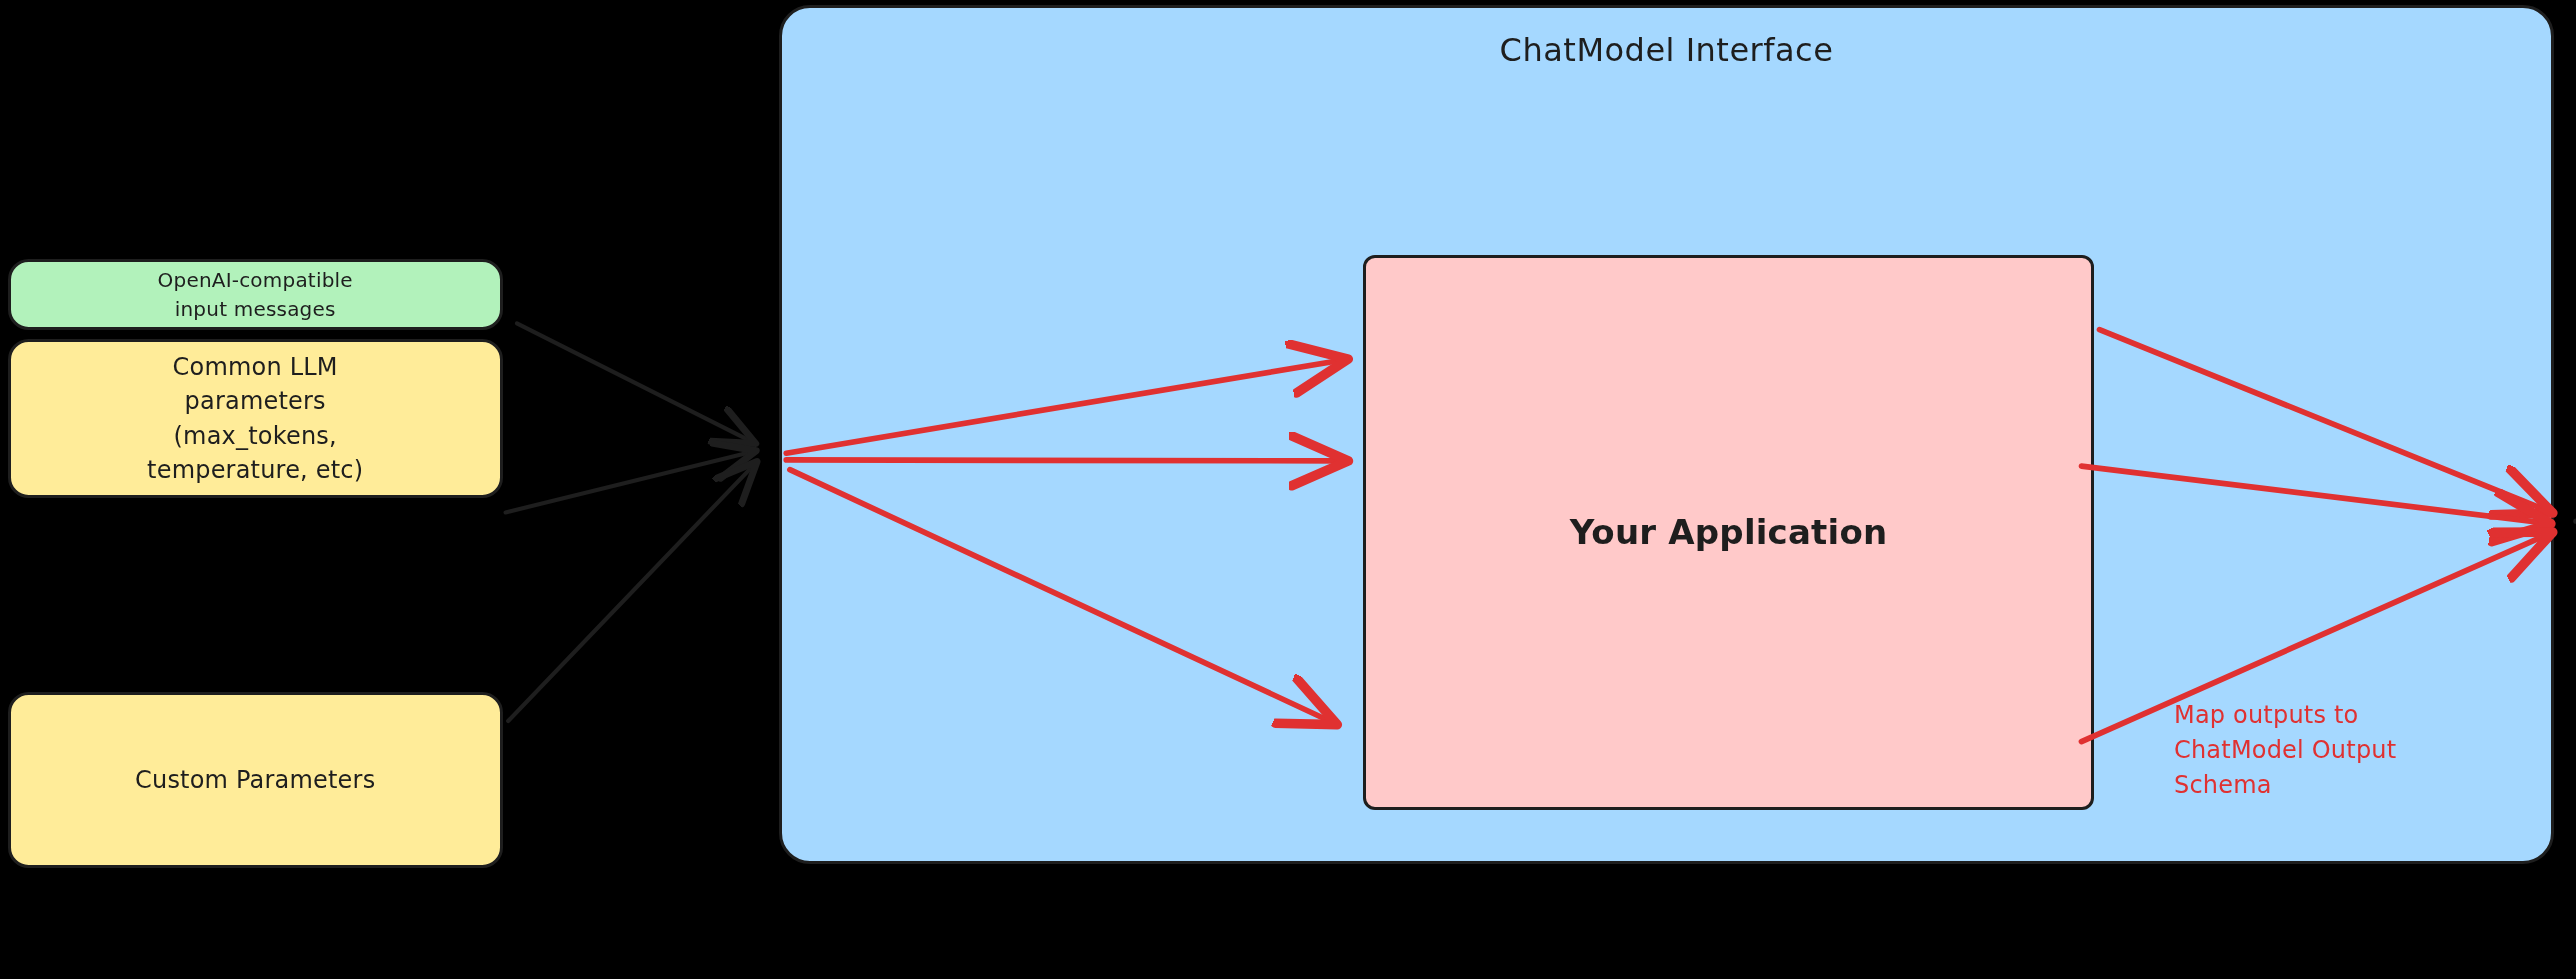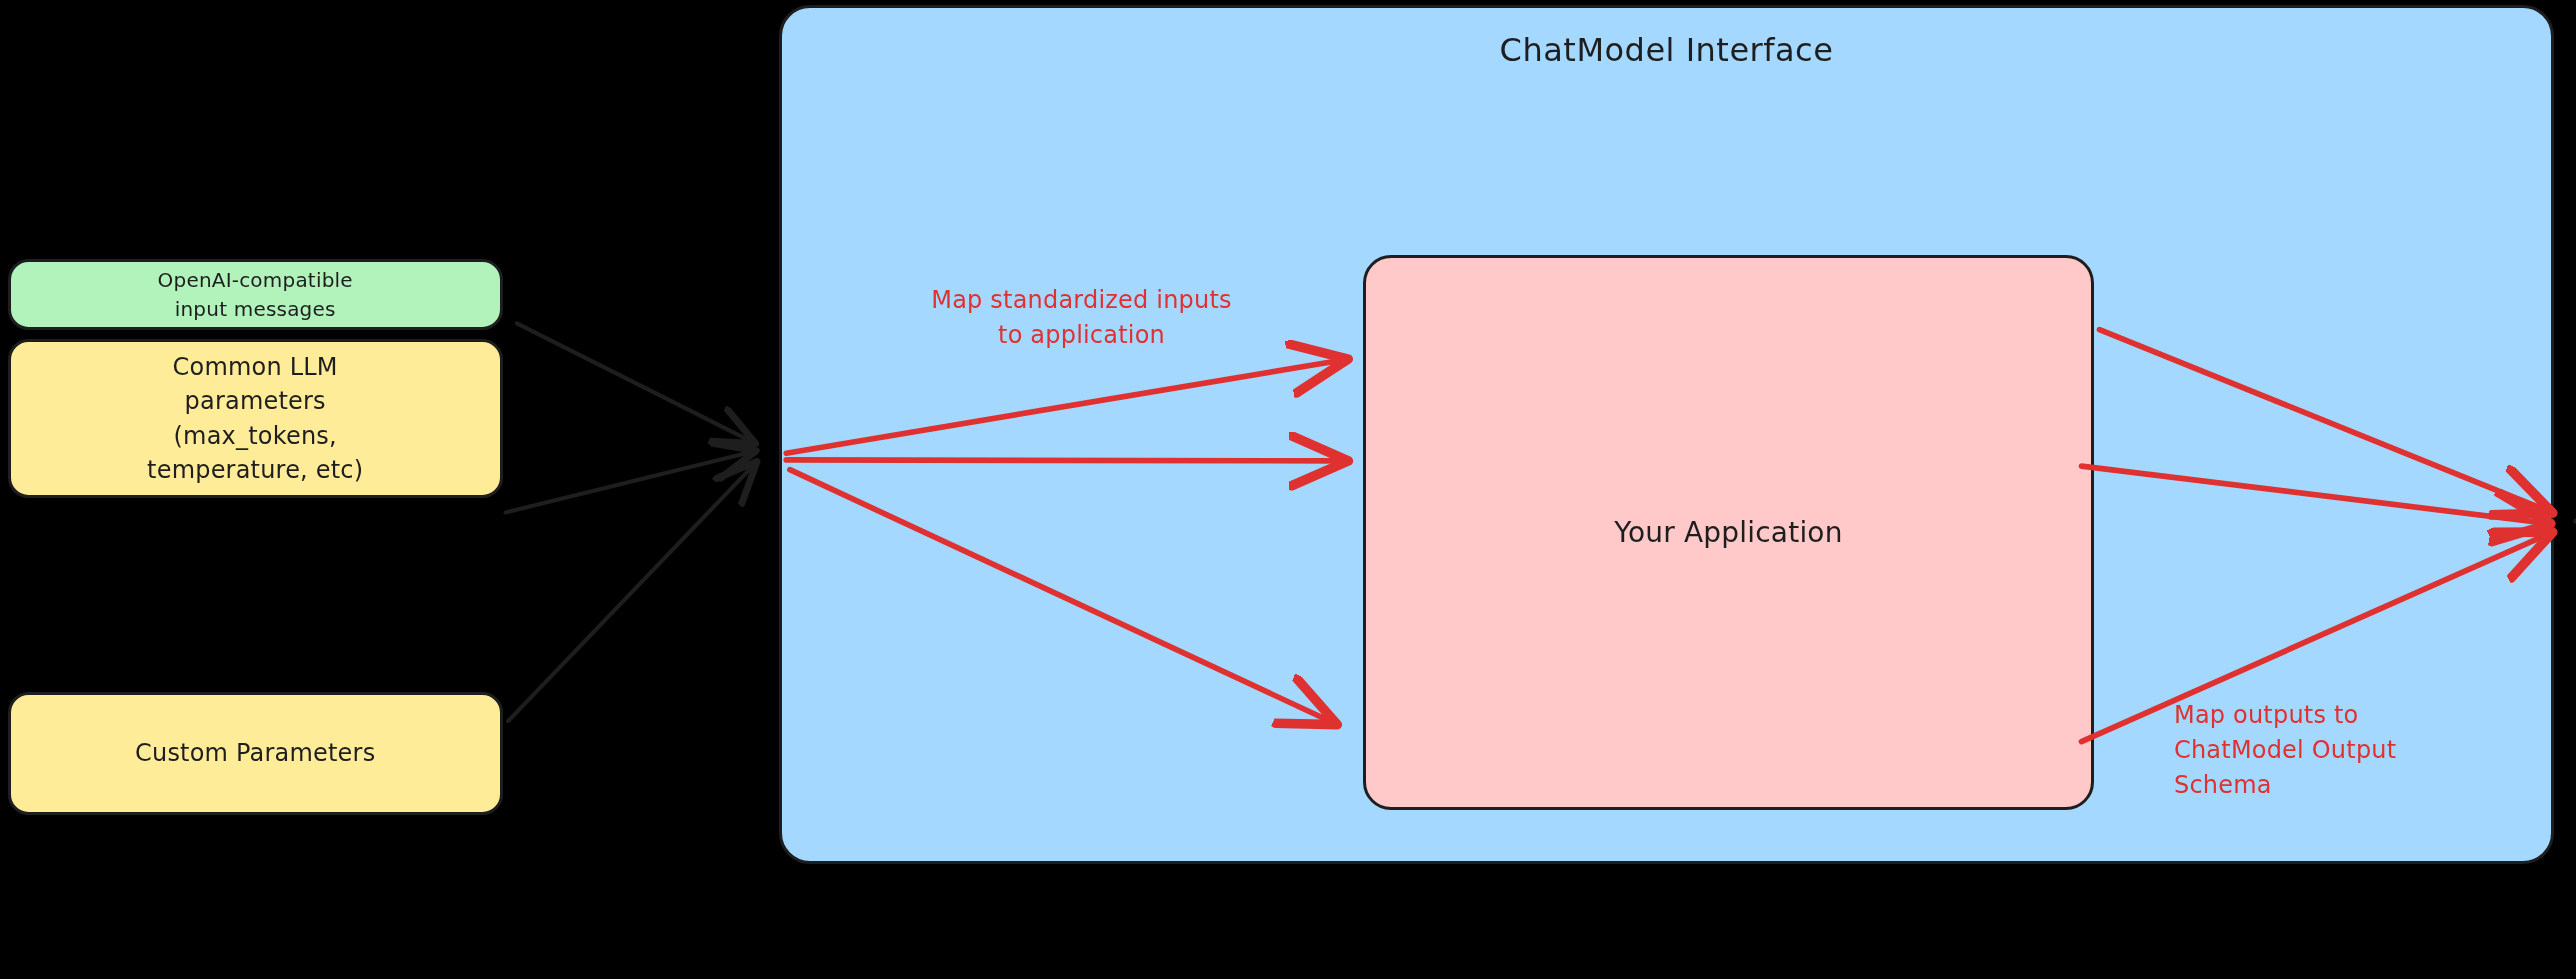--- a/index.html
+++ b/index.html
@@ -35,39 +35,40 @@
   #blue-title{
     position:absolute;left:0;right:0;top:19.6px;
     text-align:center;
     font-size:32px;
     color:#1e1e1e;
     letter-spacing:0.5px;
   }
   #pink-app{
     left:1363px;top:255px;width:731px;height:555px;
     background:#ffc9c9;
-    font-size:28px;
-    border-radius:28px;
+    font-size:34px;
+    border-radius:12px;
+    font-weight:bold;
   }
   #green-input{
     left:7.7px;top:259px;width:495px;height:71px;
     background:#b2f2bb;
     font-size:20px;
     border-radius:20.6px;
     padding:0 10.3px;
   }
   #yellow-params{
     left:7.7px;top:339px;width:495px;height:159px;
     background:#ffec99;
     font-size:24px;
     border-radius:20.6px;
     padding:0 8.2px;
   }
   #yellow-custom{
-    left:7.7px;top:692px;width:495px;height:123px;
+    left:7.7px;top:692px;width:495px;height:176px;
     background:#ffec99;
     font-size:24px;
     border-radius:20.6px;
     padding:0 0;
   }
   .annot{
     position:absolute;
     color:#e03131;
     font-size:24px;
     line-height:1.45;
@@ -89,22 +90,20 @@
   <div class="node" id="pink-app">Your Application</div>
 
   <div class="node" id="green-input">OpenAI-compatible
 input messages</div>
   <div class="node" id="yellow-params">Common LLM
 parameters
 (max_tokens,
 temperature, etc)</div>
   <div class="node" id="yellow-custom">Custom Parameters</div>
 
-  <div class="annot" id="annot-in">Map standardized inputs
-to application</div>
   <div class="annot" id="annot-out">Map outputs to
 ChatModel Output
 Schema</div>
 
   <svg class="layer" viewBox="0 0 6618 1901" xmlns="http://www.w3.org/2000/svg">
     <defs>
       <marker id="ah-black" markerWidth="14" markerHeight="14" refX="9" refY="5" orient="auto" markerUnits="strokeWidth">
         <path d="M0.5,0.6 L10.5,5 L0.5,9.4" fill="none" stroke="#1e1e1e" stroke-width="1.7" stroke-linecap="round" stroke-linejoin="round"></path>
       </marker>
       <marker id="ah-red" markerWidth="14" markerHeight="14" refX="9" refY="5" orient="auto" markerUnits="strokeWidth">

